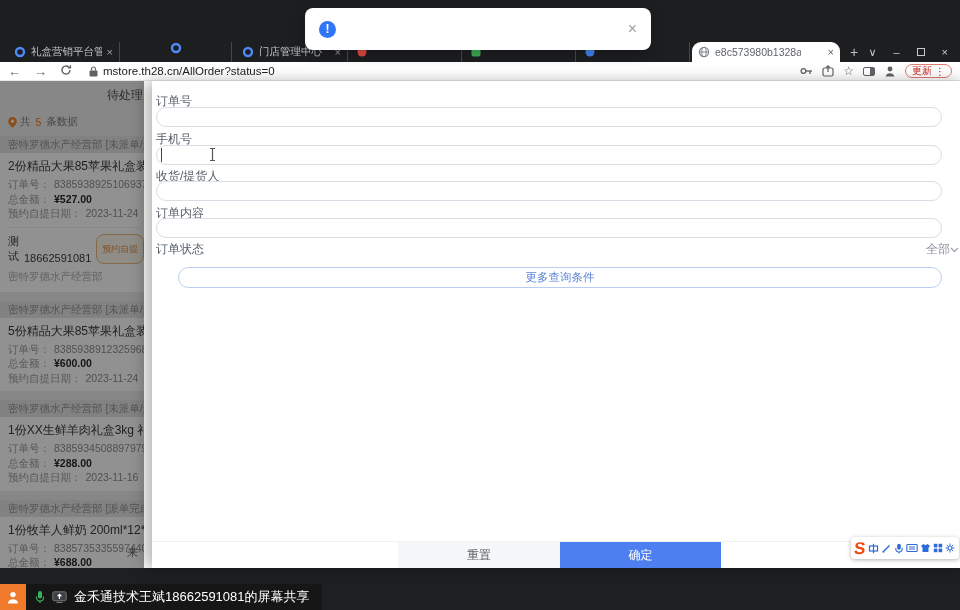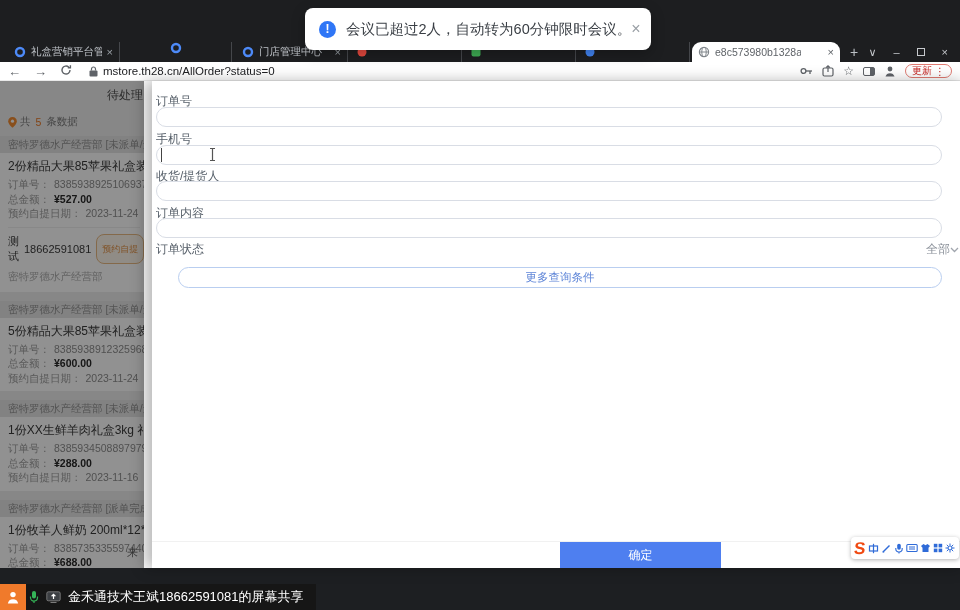--- a/index.html
+++ b/index.html
@@ -37,21 +37,21 @@
   .sb-tabhdr { text-align:right; padding:6px 1px 0 0; font-size:12px; color:#4a4a4a; white-space:nowrap; }
   .sb-count { display:flex; align-items:center; gap:3px; margin:11px 0 7px 8px; font-size:10.5px; color:#777; }
   .sb-count b { color:#e6731e; font-weight:normal; margin:0 2px; }
   .sb-card { margin-bottom:9px; background:#fff; }
   .sb-store { background:#e4e4e4; color:#8e8e8e; font-size:10.5px; line-height:13px; padding:2px 2px 2px 8px; white-space:nowrap; overflow:hidden; }
   .sb-body { padding:3px 0 6px; }
   .sb-title { font-size:12px; color:#333; margin:2px 0 2px 8px; white-space:nowrap; overflow:hidden; }
   .sb-row { font-size:10.5px; line-height:14.5px; margin-left:8px; color:#9a9a9a; white-space:nowrap; overflow:hidden; }
   .sb-row .val { color:#8a8a8a; margin-left:4px; }
   .sb-row .amt { color:#222; font-weight:bold; }
-  .sb-contact { display:flex; align-items:center; gap:5px; margin:6px 4px 0 8px; padding-top:6px; border-top:1px solid #eee; font-size:11px; color:#333; }
+  .sb-contact { display:flex; align-items:flex-end; gap:5px; margin:6px 4px 0 8px; padding-top:6px; border-top:1px solid #eee; font-size:11px; color:#333; }
   .c-badge { font-size:9px; color:#e08c3c; border:1px solid #e8b77f; border-radius:8px; padding:8px 5px; line-height:12px; background:#fdf6ec; white-space:nowrap; }
   .sb-contact-store { margin:6px 0 2px 8px; font-size:10.5px; color:#aaa; }
   .sb-faint { position:absolute; left:127px; bottom:8px; font-size:11px; color:#555; }
   .sb-dim { position:absolute; inset:0; background:rgba(10,10,10,0.45); z-index:5; }
 
   .drawer { position:absolute; left:152px; top:0; width:816px; height:487px; background:#fff;
             box-shadow:-7px 0 14px rgba(0,0,0,0.28); z-index:6;padding-left:40px; }
   .f-label { position:absolute; left:4px; font-size:12px; color:#57606a; }
   .f-input { position:absolute; left:4px; width:786px; height:20px; border:1px solid #d9dde5; border-radius:10px;
              background:#fff; font-size:12px; padding:0 10px; color:#333; outline:none; }
@@ -63,21 +63,21 @@
   .ibeam { position:absolute; left:56px; top:66px; }
   .footer-line { position:absolute; top:460px; left:0; width:816px; height:27px; border-top:1px solid #f1f1f1; background:#fff; }
   .ft-btn { position:absolute; top:461px; height:26px; border:none; font-size:12px; }
   .btn-reset { left:246px; width:162px; background:#f6f7f9; color:#5a5f66; }
   .btn-confirm { left:408px; width:161px; background:#4e7ff0; color:#fff; }
 
   
   .taskbar { position:absolute; left:0; top:568px; width:960px; height:42px; background:#1d1f22; }
   .share-pill { position:absolute; left:0; bottom:0; height:26px; display:flex; align-items:stretch; z-index:8; }
   .share-avatar { width:26px; background:#f07a2b; display:flex; align-items:center; justify-content:center; }
-  .share-body { background:rgba(22,22,22,0.96); display:flex; align-items:center; gap:7px; padding:0 12px 0 3px; }
+  .share-body { background:rgba(22,22,22,0.96); display:flex; align-items:center; gap:7px; padding:0 12px 0 9px; }
   .share-txt { color:#fff; font-size:13px; white-space:nowrap; }
 
   
   .toast { position:absolute; left:305px; top:8px; width:346px; height:42px; background:#fff; border-radius:8px;
            box-shadow:0 4px 14px rgba(0,0,0,0.25); display:flex; align-items:center; padding:0 14px; z-index:60; }
   .toast-ic { width:17px; height:17px; border-radius:50%; background:#2f76f6; color:#fff; font-size:12px; font-weight:bold;
               display:flex; align-items:center; justify-content:center; flex:0 0 17px; }
   .toast-msg { font-size:14.5px; color:#3a3f45; margin-left:10px; white-space:nowrap; }
   .toast-close { margin-left:auto; color:#9aa0a6; font-size:16px; line-height:1; }
 
@@ -288,20 +288,21 @@
       <div class="status-value">
         <span>全部</span>
         <svg width="9" height="6">
             <polyline points="1,1 4.5,4.5 8,1" fill="none" stroke="#a0a5ad" stroke-width="1.3"></polyline>
           </svg>
       </div>
 
       <button class="more-btn">更多查询条件</button>
 
       <div class="footer-line"></div>
+      <button class="ft-btn btn-reset">重置</button>
       <button class="ft-btn btn-confirm">确定</button>
     </section>
   </div>
 
   <div class="taskbar">
     <div class="share-pill">
       <span class="share-avatar">
         <svg width="14" height="14">
             <circle cx="7" cy="4.6" r="2.7" fill="#fff"></circle>
             <path d="M1.8 13.5a5.3 5.3 0 0 1 10.4 0z" fill="#fff"></path>
@@ -318,21 +319,20 @@
             <path d="M7.5 8V3.6M5.6 5.2l1.9-1.8 1.9 1.8" fill="none" stroke="#fff" stroke-width="1.2"></path>
             <line x1="4.5" y1="11.4" x2="10.5" y2="11.4" stroke="#888" stroke-width="1"></line>
           </svg>
         <span class="share-txt">金禾通技术王斌18662591081的屏幕共享</span>
       </span>
     </div>
   </div>
 
   <div class="toast">
     <span class="toast-ic">!</span>
-    <span class="toast-msg">会议已超过2人，自动转为60分钟限时会议。</span>
     <span class="toast-close">×</span>
   </div>
 
   <div class="ime">
     <span class="ime-s">S</span>
     <span class="ime-ic">
         <svg width="11" height="11">
           <rect x="1.5" y="3" width="8" height="5" fill="none" stroke="#2f6bd8" stroke-width="1.2"></rect>
           <line x1="5.5" y1="0.8" x2="5.5" y2="10.2" stroke="#2f6bd8" stroke-width="1.2"></line>
         </svg>

